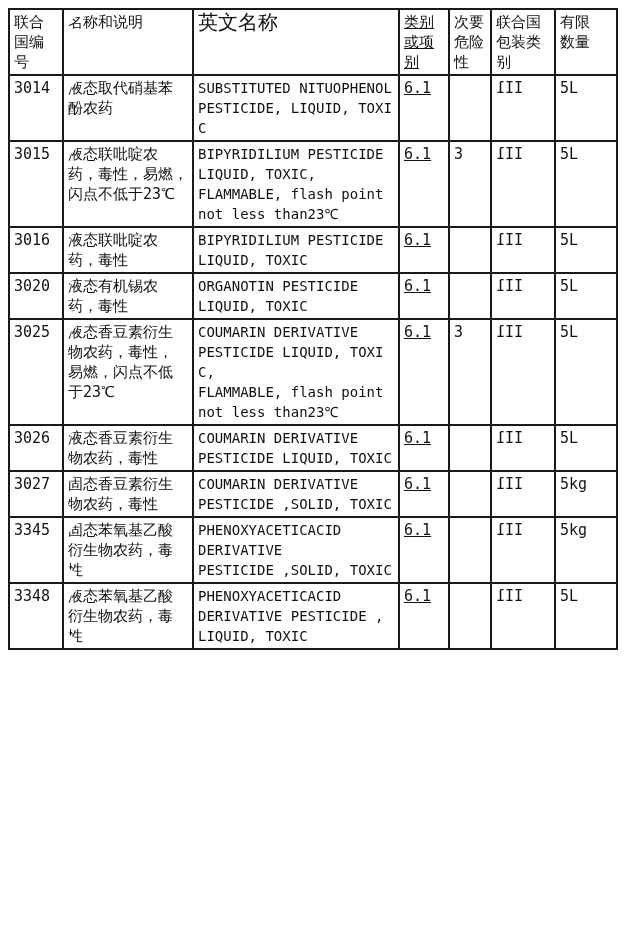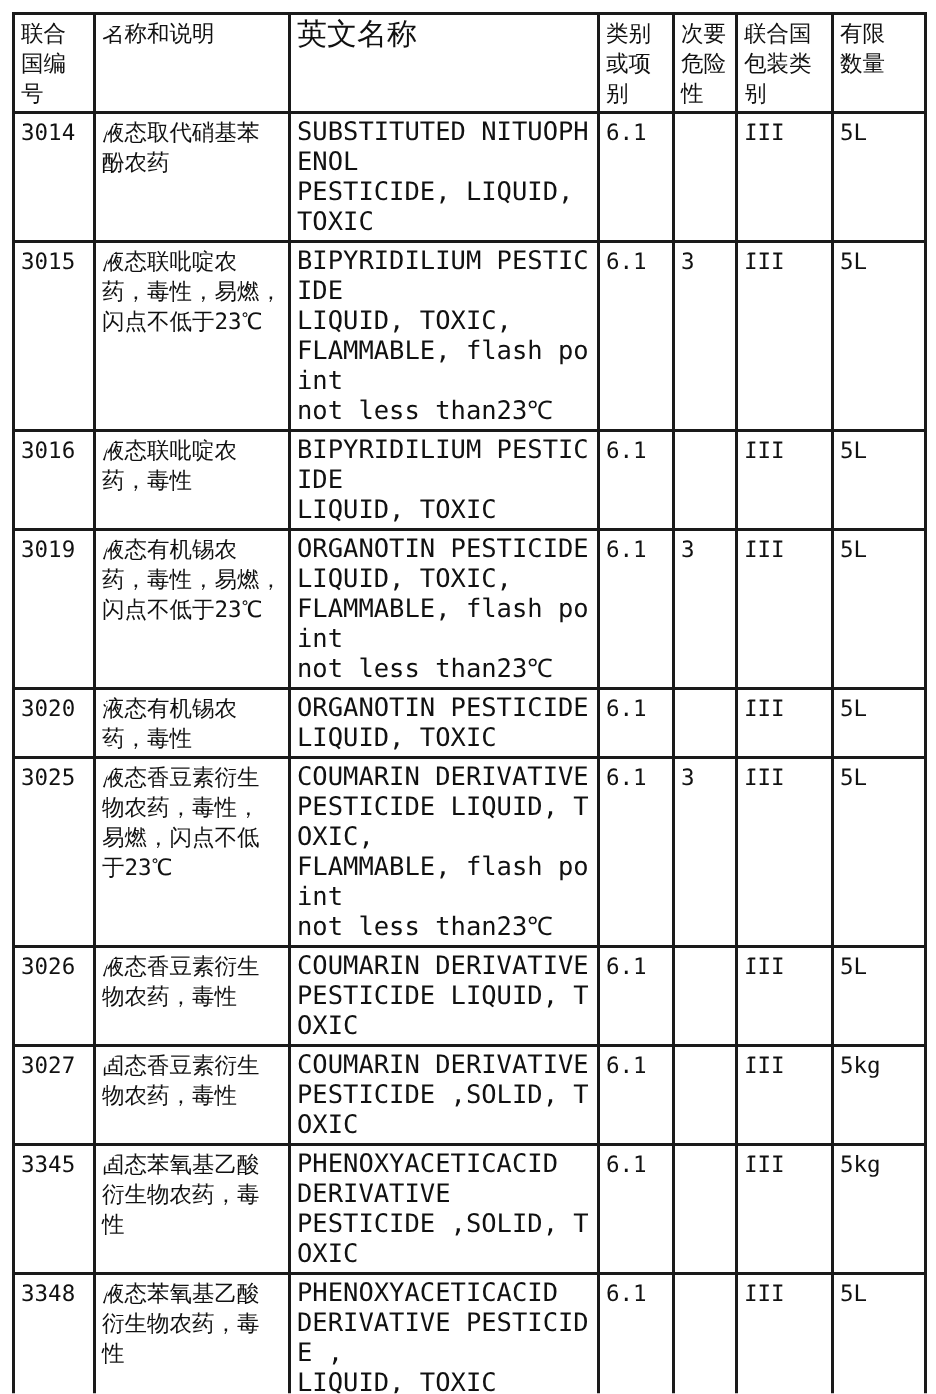--- a/index.html
+++ b/index.html
@@ -29,27 +29,27 @@
     padding: 2px 4px;
     font-size: 15px;
     line-height: 20px;
     font-weight: normal;
     white-space: pre-wrap;
     word-break: break-all;
     overflow: hidden;
     box-sizing: border-box;
   }
   .dg-table td.col-en, .dg-table th.col-en {
-    font-size: 17px;
+    font-size: 14px;
     letter-spacing: 0;
   }
   .col-un    { width: 54px;  }
   .col-name  { width: 130px; border-radius: 30px; }
   .col-en    { width: 206px; }
-  .col-class { width: 50px;  }
+  .col-class { width: 50px; text-decoration: underline;  }
   .col-sub   { width: 42px;  }
   .col-pack  { width: 64px; border-radius: 22px;  }
   .col-lim   { width: 62px;  }
   .dg-table th.col-en { font-size: 20px; }
 </style>
 </head>
 <body>
 
 <div class="page">
   <table class="dg-table">
@@ -100,34 +100,20 @@
           <td class="col-lim">5L</td>
         </tr>
         <tr>
           <td class="col-un">3016</td>
           <td class="col-name">液态联吡啶农
 药，毒性</td>
           <td class="col-en">BIPYRIDILIUM PESTICIDE
 LIQUID, TOXIC</td>
           <td class="col-class">6.1</td>
           <td class="col-sub"></td>
-          <td class="col-pack">III</td>
-          <td class="col-lim">5L</td>
-        </tr>
-        <tr>
-          <td class="col-un">3019</td>
-          <td class="col-name">液态有机锡农
-药，毒性，易燃，
-闪点不低于23℃</td>
-          <td class="col-en">ORGANOTIN PESTICIDE
-LIQUID, TOXIC,
-FLAMMABLE, flash point
-not less than23℃</td>
-          <td class="col-class">6.1</td>
-          <td class="col-sub">3</td>
           <td class="col-pack">III</td>
           <td class="col-lim">5L</td>
         </tr>
         <tr>
           <td class="col-un">3020</td>
           <td class="col-name">液态有机锡农
 药，毒性</td>
           <td class="col-en">ORGANOTIN PESTICIDE
 LIQUID, TOXIC</td>
           <td class="col-class">6.1</td>

